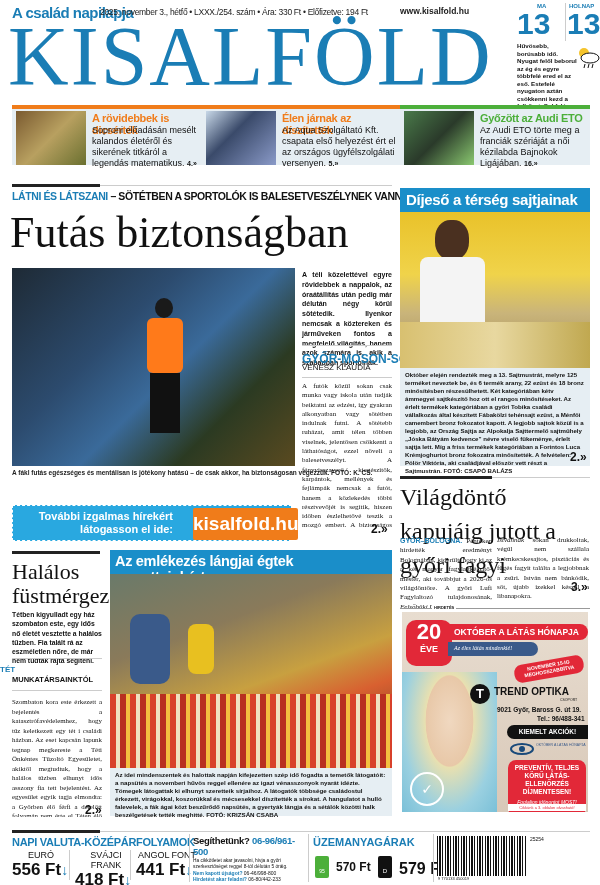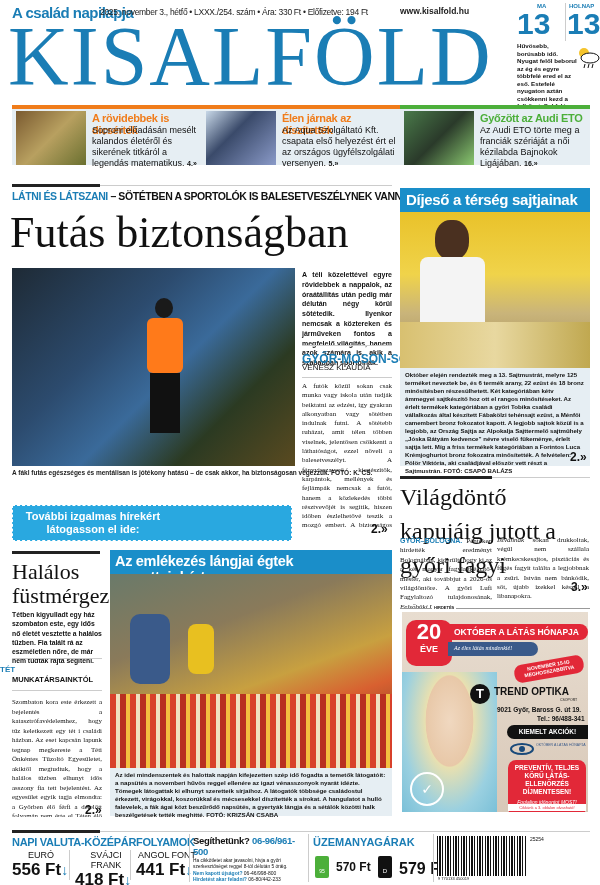--- a/index.html
+++ b/index.html
@@ -32,21 +32,21 @@
 #main-photo{left:12px;top:268px;width:283px;height:198px;background:linear-gradient(135deg,#1e2a35 0%,#2c4b6e 35%,#3a6a9a 55%,#2b3a22 75%,#5a4a20 100%)}
 #main-caption{left:12px;top:469px;font-size:6.5px;font-weight:bold;color:#222}
 .col-text{font-size:7px;line-height:9.2px;color:#111;text-align:justify}
 .more{font-weight:bold;font-size:12px;color:#111}
 
 #sajt-head{left:400px;top:188px;width:190px;height:24px;background:#1a8ec9;color:#fff;font-size:15px;font-weight:bold;padding:3px 6px;letter-spacing:-0.3px}
 #sajt-photo{left:400px;top:212px;width:190px;height:156px;background:linear-gradient(180deg,#e9c22a 0%,#f0d34a 40%,#c9b47a 65%,#a08a55 100%)}
 #sajt-box{left:400px;top:368px;width:190px;height:98px;background:#e6eef3;padding:3px 5px}
 
 #banner{left:12px;top:505px;width:280px;height:36px;background:#29a8e0;border:1px dashed #fff}
-#banner-text{left:0;top:4px;width:160px;text-align:center;color:#fff;font-weight:bold;font-size:11px;line-height:13px}
+#banner-text{left:0;top:4px;width:160px;text-align:right;color:#fff;font-weight:bold;font-size:11px;line-height:13px}
 #banner-btn{left:180px;top:2px;width:105px;height:32px;background:#f07c1a;color:#fff;font-weight:bold;font-size:19px;text-align:center;line-height:32px;border-radius:2px}
 
 #hal-title{left:12px;top:560px;font-family:"Liberation Serif",serif;font-size:22px;line-height:24px;color:#111}
 
 #mem-head{left:110px;top:550px;width:282px;height:24px;background:#1a8ec9;color:#fff;font-size:14.5px;font-weight:bold;padding:3px 5px;letter-spacing:-0.3px}
 #mem-photo{left:110px;top:574px;width:282px;height:194px;background:linear-gradient(160deg,#6a7a6a 0%,#8a7a5a 30%,#c8a040 55%,#d86030 70%,#9a4a2a 85%,#3a3a3a 100%)}
 #mem-box{left:110px;top:768px;width:282px;height:48px;background:#e6eef3;padding:3px 5px;font-size:6.2px;line-height:8px;font-weight:bold}
 
 #fagyi-title{left:400px;top:480px;font-family:"Liberation Serif",serif;font-size:24px;line-height:34px;color:#111}
 
@@ -124,20 +124,21 @@
   <div class="abs" style="left:20px;top:45px;width:65px;height:70px;background:#f4f4f4;border-radius:8px 8px 0 0"></div>
   <div class="abs" style="left:0;top:110px;width:190px;height:46px;background:linear-gradient(90deg,#d8c070,#e8d8a0,#c0a850)"></div>
 </div>
 <div class="abs" id="sajt-box">
   <div class="col-text" style="font-size:6.1px;line-height:8px;font-weight:bold;text-align:left">Október elején rendezték meg a 13. Sajtmustrát, melyre 125 terméket neveztek be, és 6 termék arany, 22 ezüst és 18 bronz minősítésben részesülhetett. Két kategóriában kétv ámmegyei sajtkészítő hoz ott el rangos minősítéseket. Az érlelt termékek kategóriában a győri Tobika családi vállalkozás által készített Fábakölzi tehénsajt ezüst, a Ménfői camembert bronz fokozatot kapott. A legjobb sajtok közül is a legjobb, az Ország Sajtja az Alpokalja Sajttermelő sajtműhely „Jóska Bátyám kedvence” névre viselő fűkeménye, érlelt sajtja lett. Míg a friss termékek kategóriában a Forintos Luca Krémjoghurtot bronz fokozatra minősítették. A felvételen: Pölör Viktória, aki családjával először vett részt a Sajtmustrán. FOTÓ: CSAPÓ BALÁZS</div>
 </div>
 <div class="abs more" style="left:570px;top:450px">2.»</div>
 
 <div class="abs" id="banner">
   <div class="abs" id="banner-text">További izgalmas hírekért látogasson el ide:</div>
+  <div class="abs" id="banner-btn">kisalfold.hu</div>
 </div>
 
 <div class="abs rule-thick" style="left:12px;top:551px;width:88px"></div>
 <div class="abs" id="hal-title" style="width:96px">Halálos füstmérgezés</div>
 <div class="abs col-text" style="left:12px;top:610px;width:90px;font-weight:bold;font-size:6.8px;line-height:9.3px;text-align:left">Tétben kigyulladt egy ház szombaton este, egy idős nő életét vesztette a halálos tűzben. Fia talált rá az eszméletlen nőre, de már nem tudtak rajta segíteni.</div>
 <div class="abs rule-thin" style="left:12px;top:658px;width:90px"></div>
 <div class="abs blue" style="left:0;top:665px;font-size:8px;font-weight:bold">TÉT</div>
 <div class="abs" style="left:12px;top:675px;font-size:7.5px;font-weight:bold">MUNKATÁRSAINKTÓL</div>
 <div class="abs rule-thin" style="left:12px;top:690px;width:90px"></div>
 <div class="abs col-text serif" style="left:12px;top:697px;width:90px;height:120px;overflow:hidden;font-size:6.9px;line-height:9.5px">Szombaton kora este érkezett a bejelentés a katasztrófavédelemhez, hogy tűz keletkezett egy tét i családi házban. Az eset kapcsán lapunk tegnap megkereste a Téti Önkéntes Tűzoltó Egyesületet, akiktől megtudtuk, hogy a halálos tűzben elhunyt idős asszony fia tett bejelentést. Az egyesület egyik tagja elmondta: a Győrben élő férfi a délelőtt folyamán nem érte el Téten élő édesanyját, ezért délután meglátogatta a lakóhelyén.</div>

